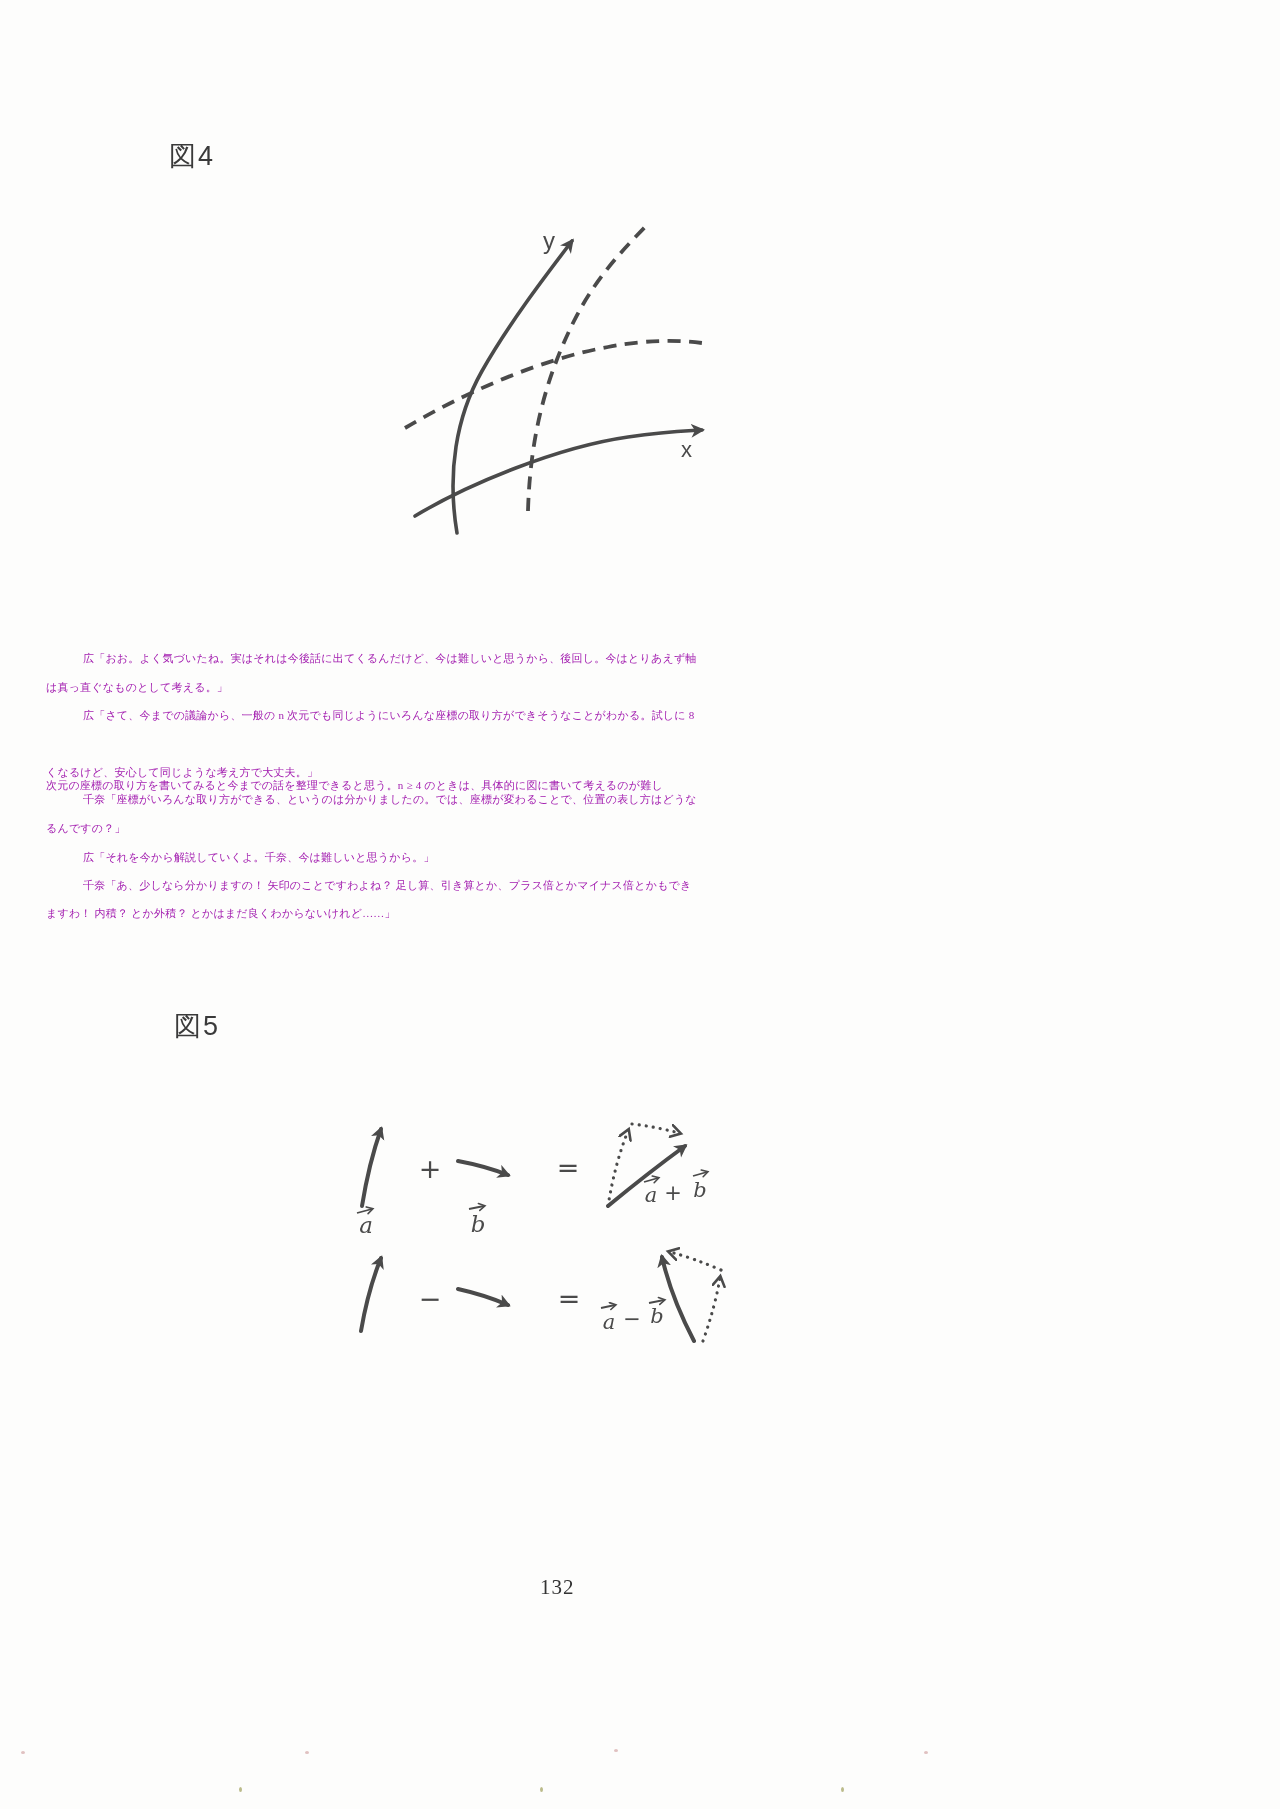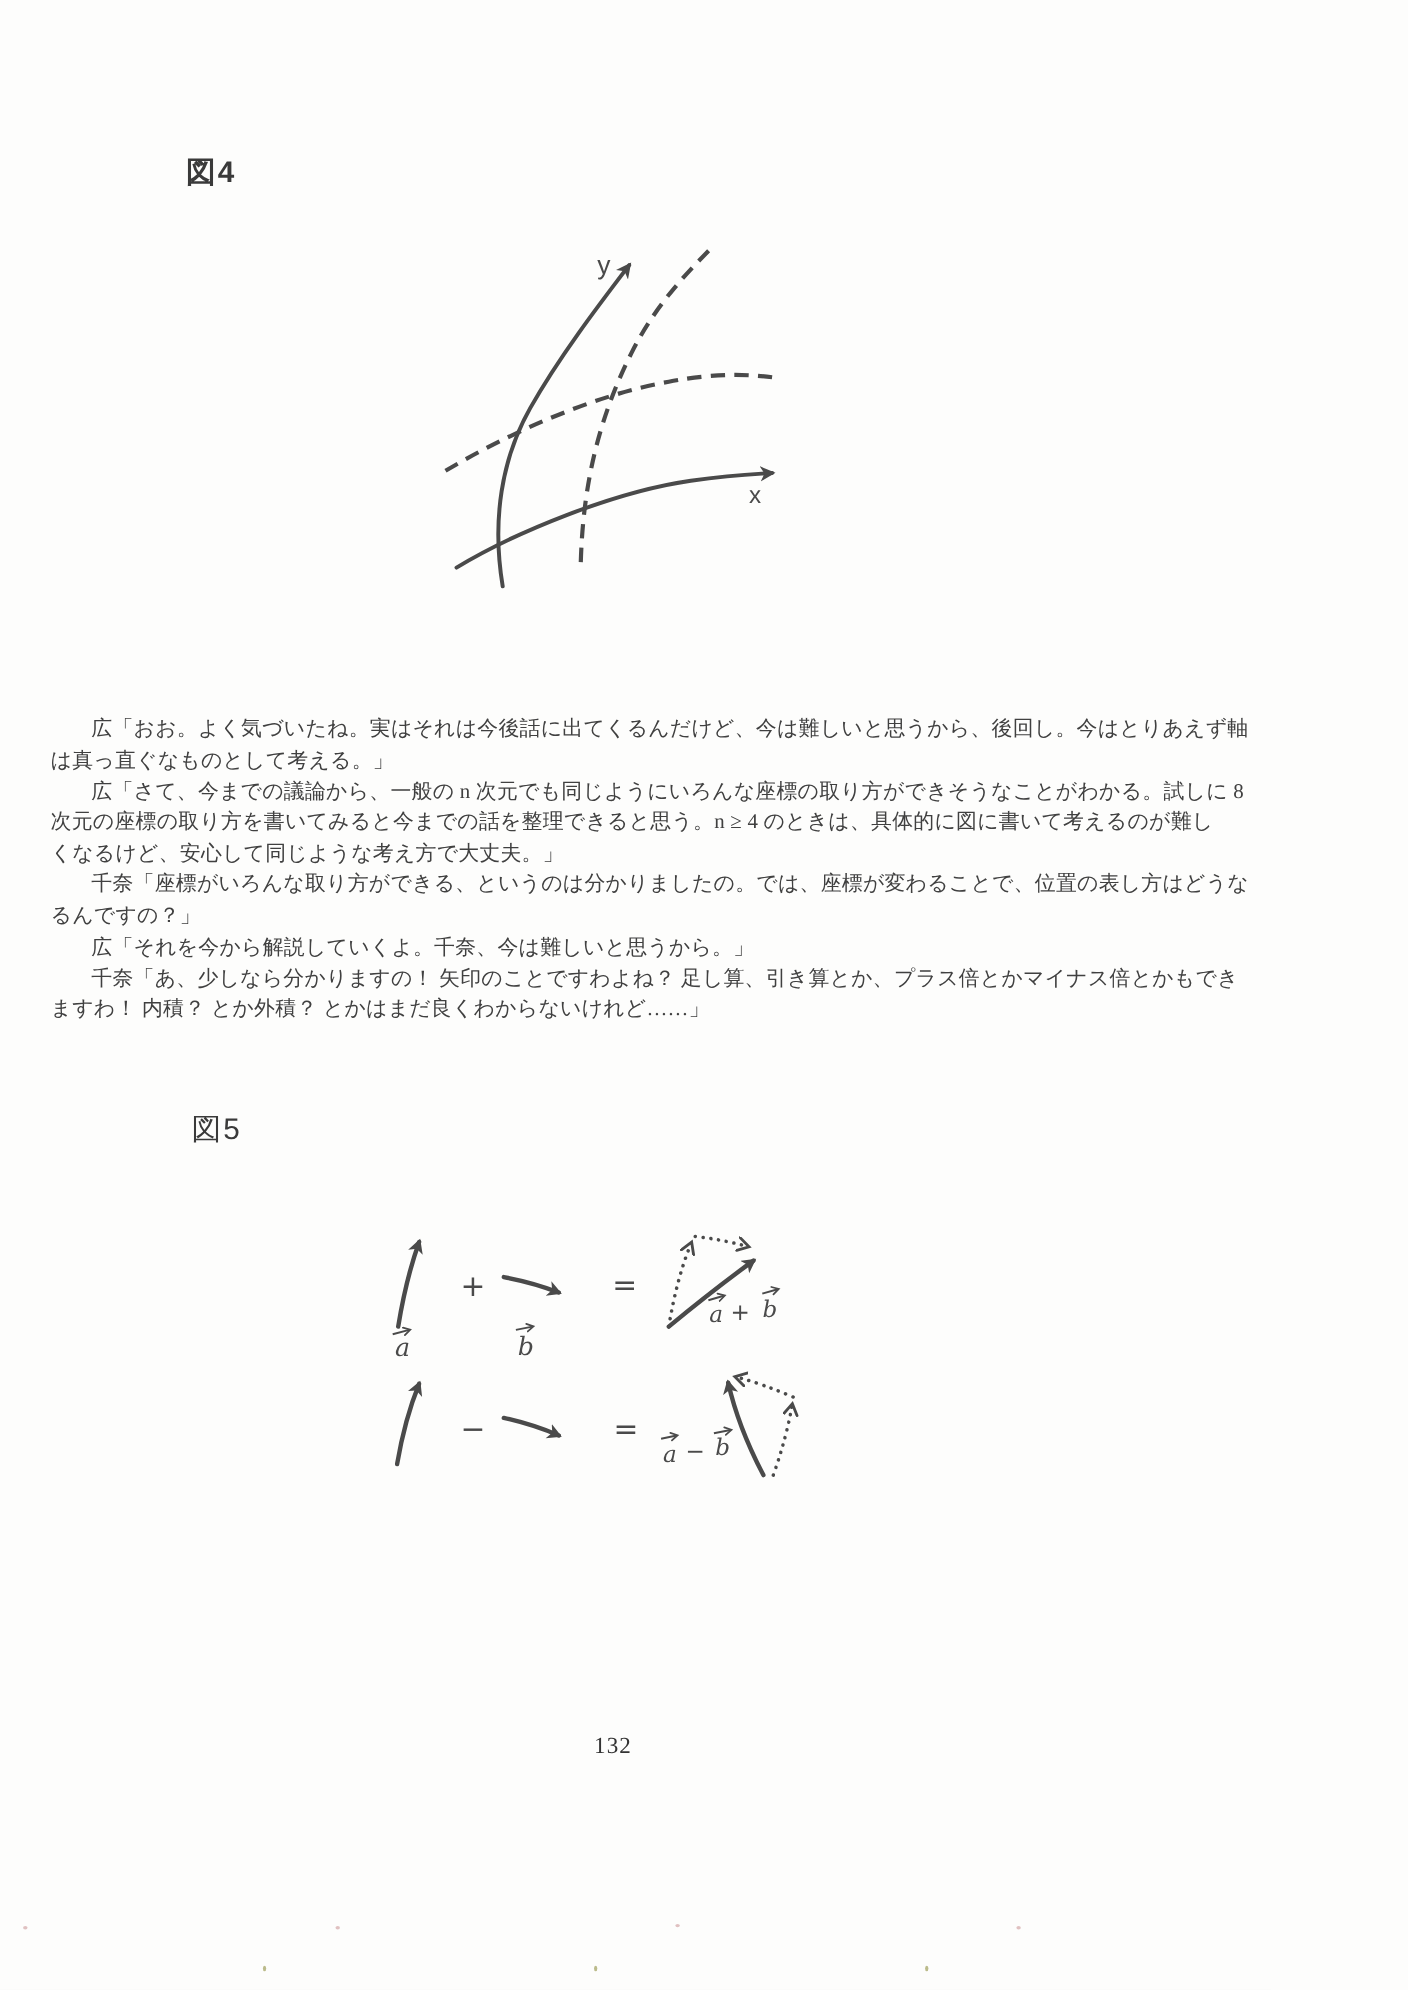--- a/index.html
+++ b/index.html
@@ -9,37 +9,37 @@
     font-family:"Liberation Serif","DejaVu Serif",serif;
   }
   .fig-label{
     position:absolute;
     font-family:"Liberation Sans","DejaVu Sans",sans-serif;
     font-size:27px;letter-spacing:2px;color:#3a3a3a;font-weight:500;
     white-space:nowrap;
   }
   .line{
     position:absolute;white-space:nowrap;
-    font-size:19px;line-height:1;letter-spacing:0.2px;color:#404040;
+    font-size:11px;line-height:1;letter-spacing:0.2px;color:#a21caf;
   }
   .page-number{
     position:absolute;left:540px;top:1527px;
     font-size:21px;color:#333;letter-spacing:1px;margin-top:48px;
   }
   svg{position:absolute;overflow:visible;}
   .speck{position:absolute;border-radius:50%;}
   .speck.pink{width:4px;height:3px;background:#c98f8f;opacity:.55;}
   .speck.olive{width:3px;height:5px;background:#8f8f3f;opacity:.6;}
 </style>
 </head>
 <body>
 
 <div class="page">
 
-  <div class="fig-label" style="left:169px;top:138px;font-weight:bold;">図4</div>
+  <div class="fig-label" style="left:169px;top:138px;">図4</div>
 
   <svg style="left:340px;top:205px;" width="410" height="350" viewBox="0 0 410 350">
     <defs>
       <marker id="mh1" markerWidth="18" markerHeight="16" refX="11" refY="7" orient="auto" markerUnits="userSpaceOnUse">
         <path d="M0,0 L14,7 L0,14 L4,7 Z" fill="#4a4a4a"></path>
       </marker>
     </defs>
 
     <path d="M 117,328 C 107,268 116,212 142,166 C 168,120 203,74 232,36" fill="none" stroke="#4a4a4a" stroke-width="3.6" stroke-linecap="round" marker-end="url(#mh1)"></path>
 
@@ -49,21 +49,21 @@
 
     <path d="M 65,223 C 122,189 200,154 268,142 C 315,133 345,136 362,138" fill="none" stroke="#4a4a4a" stroke-width="3.8" stroke-dasharray="13 8.5"></path>
     <text x="203" y="44" font-size="24" fill="#4a4a4a" font-family="Liberation Sans, DejaVu Sans, sans-serif">y</text>
     <text x="341" y="252" font-size="22" fill="#4a4a4a" font-family="Liberation Sans, DejaVu Sans, sans-serif">x</text>
   </svg>
 
   <div>
     <div class="line" style="left:83px;top:653px;">広「おお。よく気づいたね。実はそれは今後話に出てくるんだけど、今は難しいと思うから、後回し。今はとりあえず軸</div>
     <div class="line" style="left:46px;top:682px;">は真っ直ぐなものとして考える。」</div>
     <div class="line" style="left:83px;top:710px;">広「さて、今までの議論から、一般の n 次元でも同じようにいろんな座標の取り方ができそうなことがわかる。試しに 8</div>
-    <div class="line" style="left:46px;top:738px;">次元の座標の取り方を書いてみると今までの話を整理できると思う。n ≥ 4 のときは、具体的に図に書いて考えるのが難し</div>
+    <div class="line" style="left:46px;top:780px;">次元の座標の取り方を書いてみると今までの話を整理できると思う。n ≥ 4 のときは、具体的に図に書いて考えるのが難し</div>
     <div class="line" style="left:46px;top:767px;">くなるけど、安心して同じような考え方で大丈夫。」</div>
     <div class="line" style="left:83px;top:795px;font-family:Liberation Mono, monospace;">千奈「座標がいろんな取り方ができる、というのは分かりましたの。では、座標が変わることで、位置の表し方はどうな</div>
     <div class="line" style="left:46px;top:823px;">るんですの？」</div>
     <div class="line" style="left:83px;top:852px;">広「それを今から解説していくよ。千奈、今は難しいと思うから。」</div>
     <div class="line" style="left:83px;top:880px;">千奈「あ、少しなら分かりますの！ 矢印のことですわよね？ 足し算、引き算とか、プラス倍とかマイナス倍とかもでき</div>
     <div class="line" style="left:46px;top:908px;">ますわ！ 内積？ とか外積？ とかはまだ良くわからないけれど……」</div>
   </div>
 
   <div class="fig-label" style="left:174px;top:1008px;">図5</div>
 

